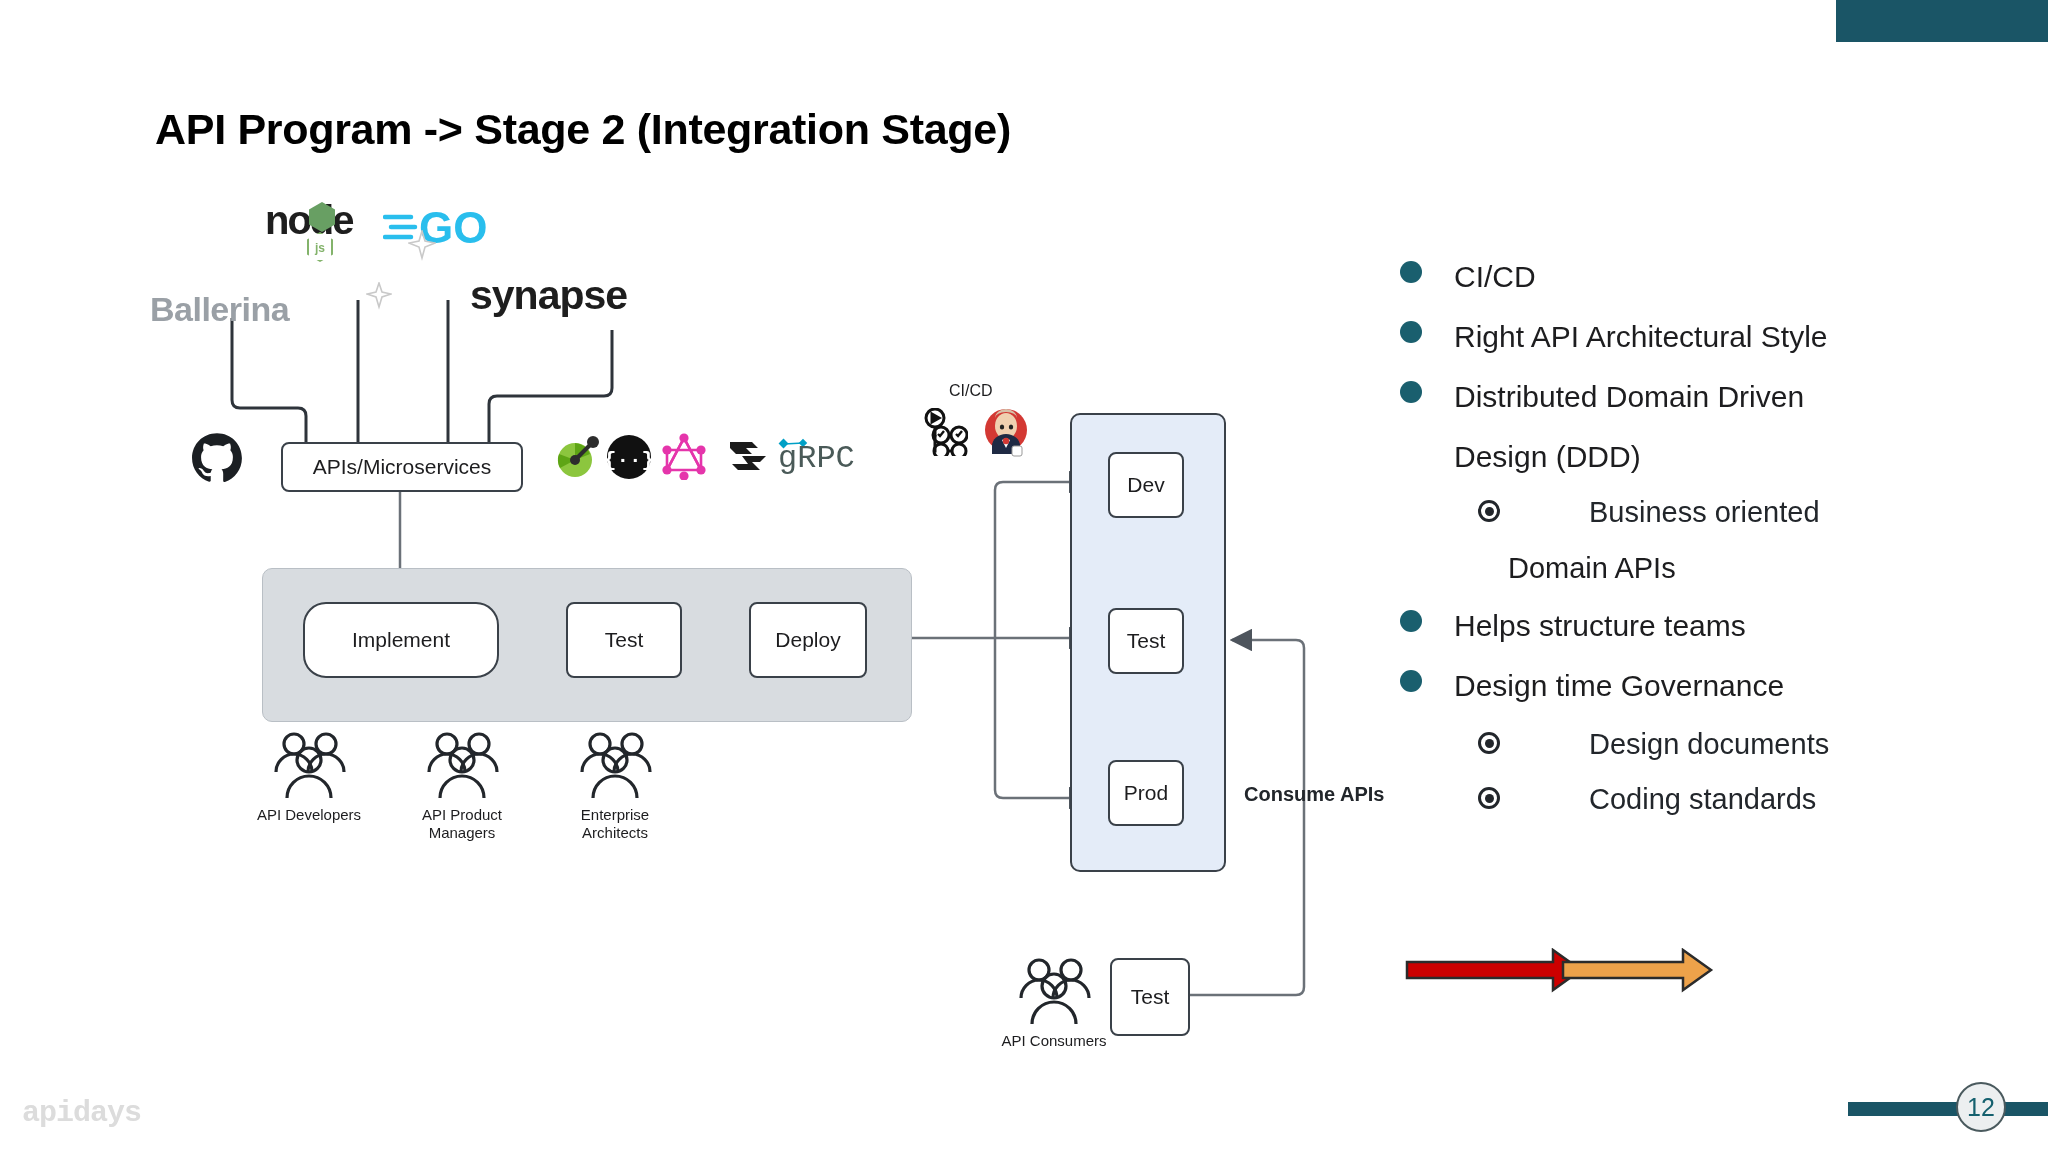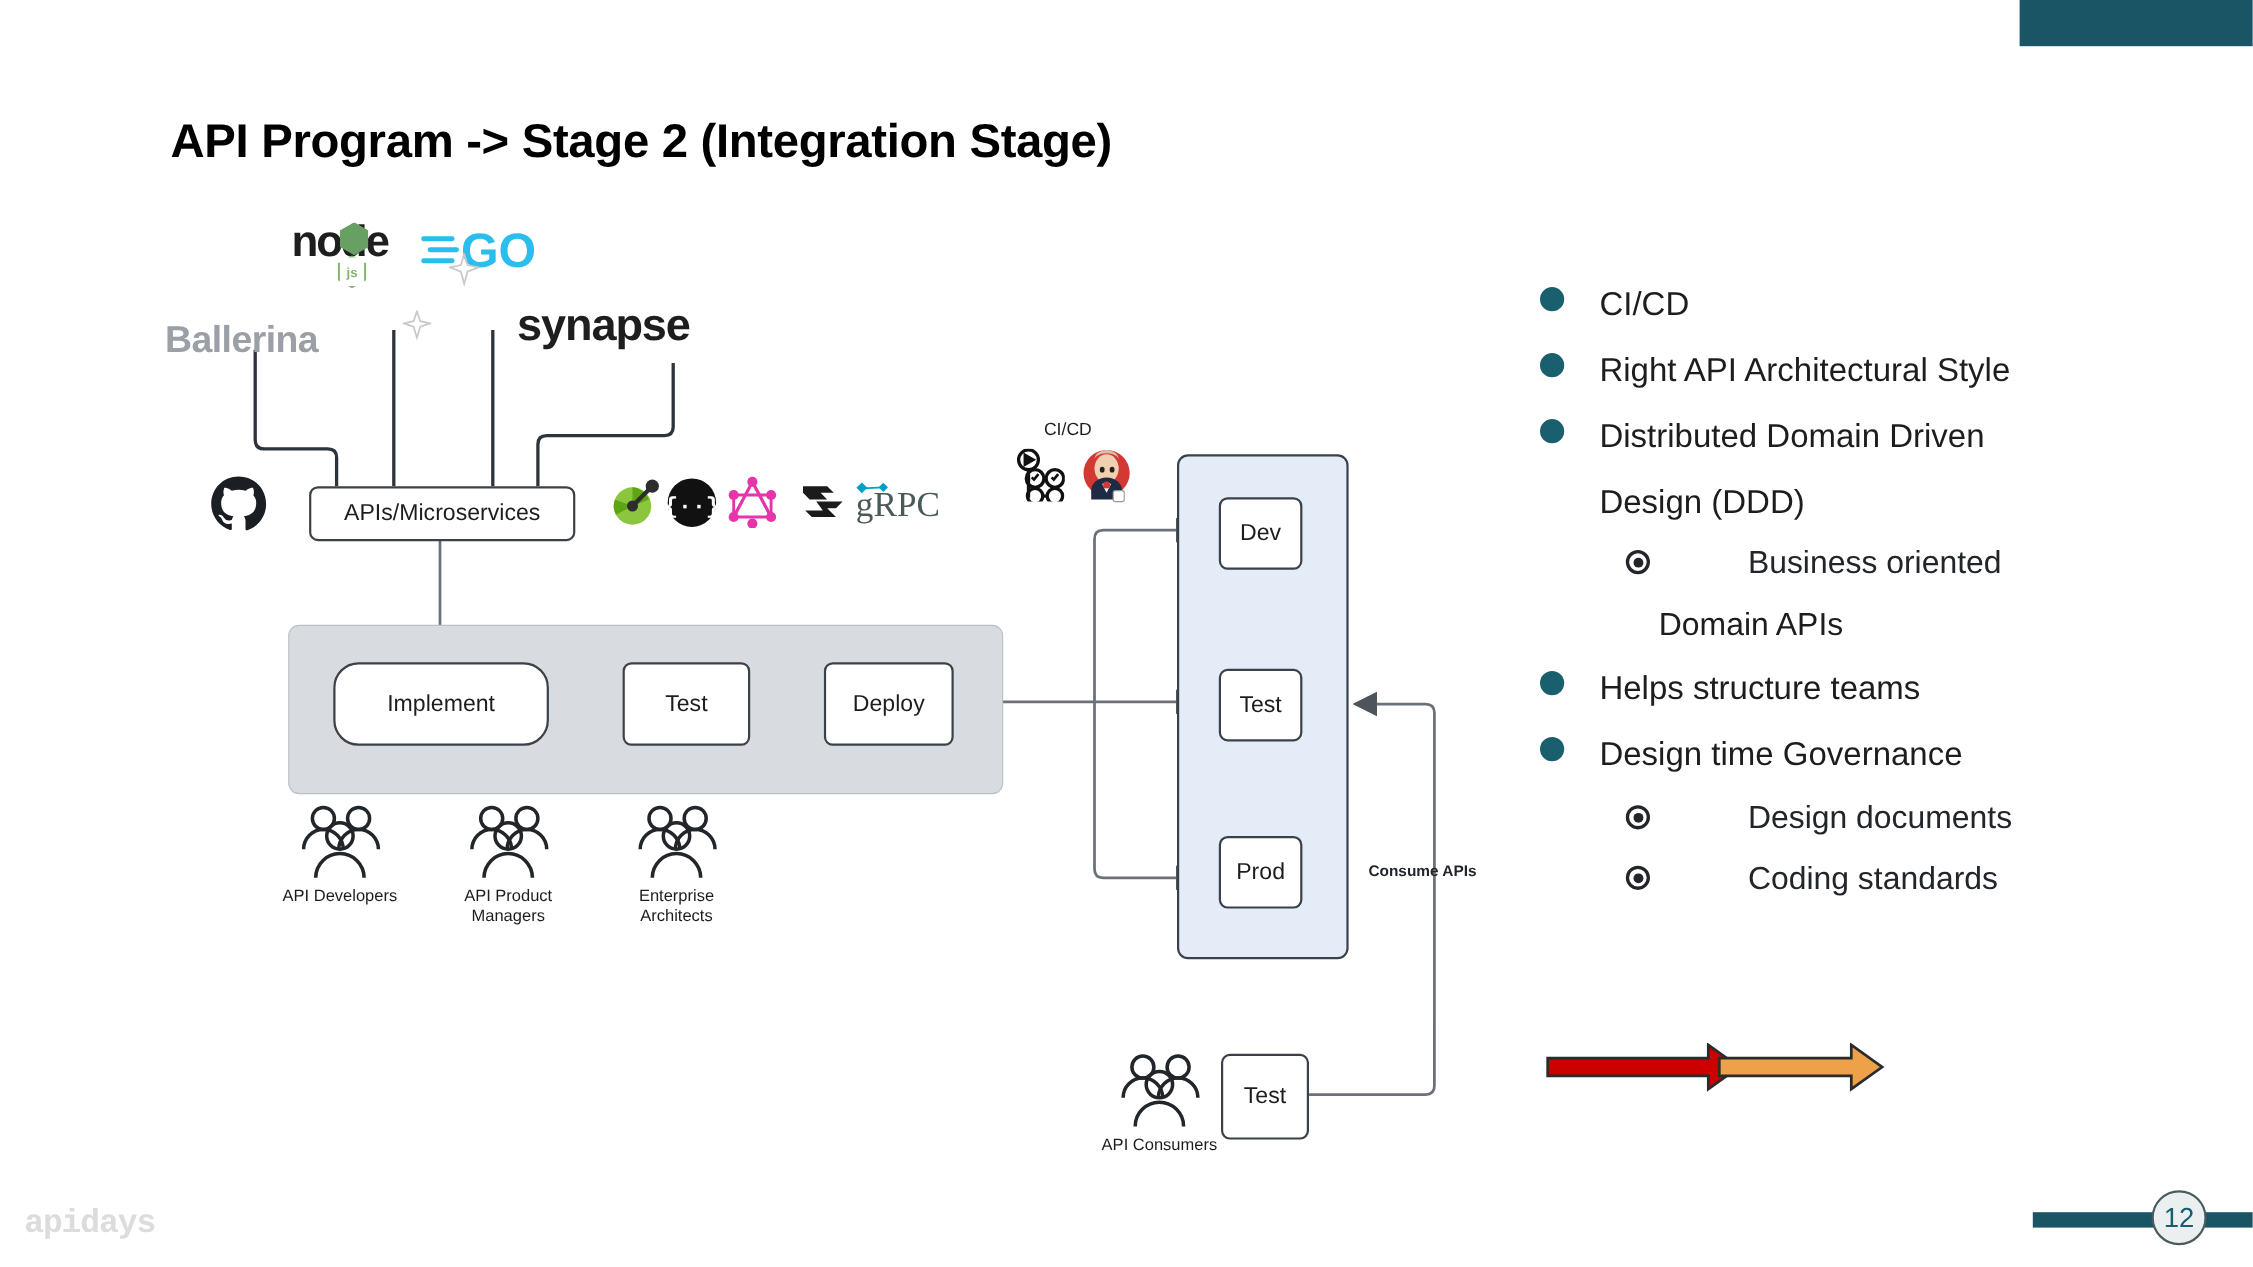--- a/index.html
+++ b/index.html
@@ -35,21 +35,21 @@
   .sub-txt{font-size:29px;line-height:55px;color:#22262b;}
 
   
   .node{position:absolute;background:#fff;border:2px solid #3a4149;border-radius:8px;
       display:flex;align-items:center;justify-content:center;font-size:21px;color:#1d1d1f;}
   .caption{position:absolute;font-size:15px;line-height:18px;text-align:center;color:#1d1d1f;}
   #pipebox{left:262px;top:568px;width:648px;height:152px;background:#d8dce0;
       border:1px solid #b9bfc5;border-radius:10px;}
   #envbox{left:1070px;top:413px;width:152px;height:455px;background:#e4ecf8;
       border:2px solid #3a4149;border-radius:10px;}
-  .consume-label{position:absolute;font-size:14px;font-weight:bold;color:#22262b;}
+  .consume-label{position:absolute;font-size:20px;font-weight:bold;color:#22262b;}
   svg.wires{position:absolute;left:0;top:0;width:2048px;height:1152px;
       pointer-events:none;}
   .people{position:absolute;}
   .cicd-label{position:absolute;font-size:16px;color:#1d1d1f;}
 
   
   #arrows{left:1405px;top:948px;}
 </style>
 </head>
 <body>
@@ -192,21 +192,21 @@
 </div>
 <div class="abs" style="left:778px;top:438px;">
   <svg width="34" height="34" viewBox="0 0 34 34">
     <g fill="#00a0c6">
       <rect x="2" y="2" width="7" height="7" transform="rotate(45 5.5 5.5)"></rect>
       <rect x="22" y="2" width="6" height="6" transform="rotate(45 25 5)"></rect>
     </g>
     <line x1="6" y1="6" x2="25" y2="5" stroke="#00a0c6" stroke-width="1.6"></line>
   </svg>
   <span style="position:absolute;left:0;top:2px;font-size:32px;color:#4a5a58;
-               font-family:Liberation Serif, serif;">gRPC</span>
+               font-family:Liberation Mono, monospace;">gRPC</span>
 </div>
 
 <div class="abs" id="pipebox"></div>
 <div class="node" style="left:303px;top:602px;width:192px;height:72px;border-radius:23px;">
   <span>Implement</span>
 </div>
 <div class="node" style="left:566px;top:602px;width:112px;height:72px;">
   <span>Test</span>
 </div>
 <div class="node" style="left:749px;top:602px;width:114px;height:72px;">

